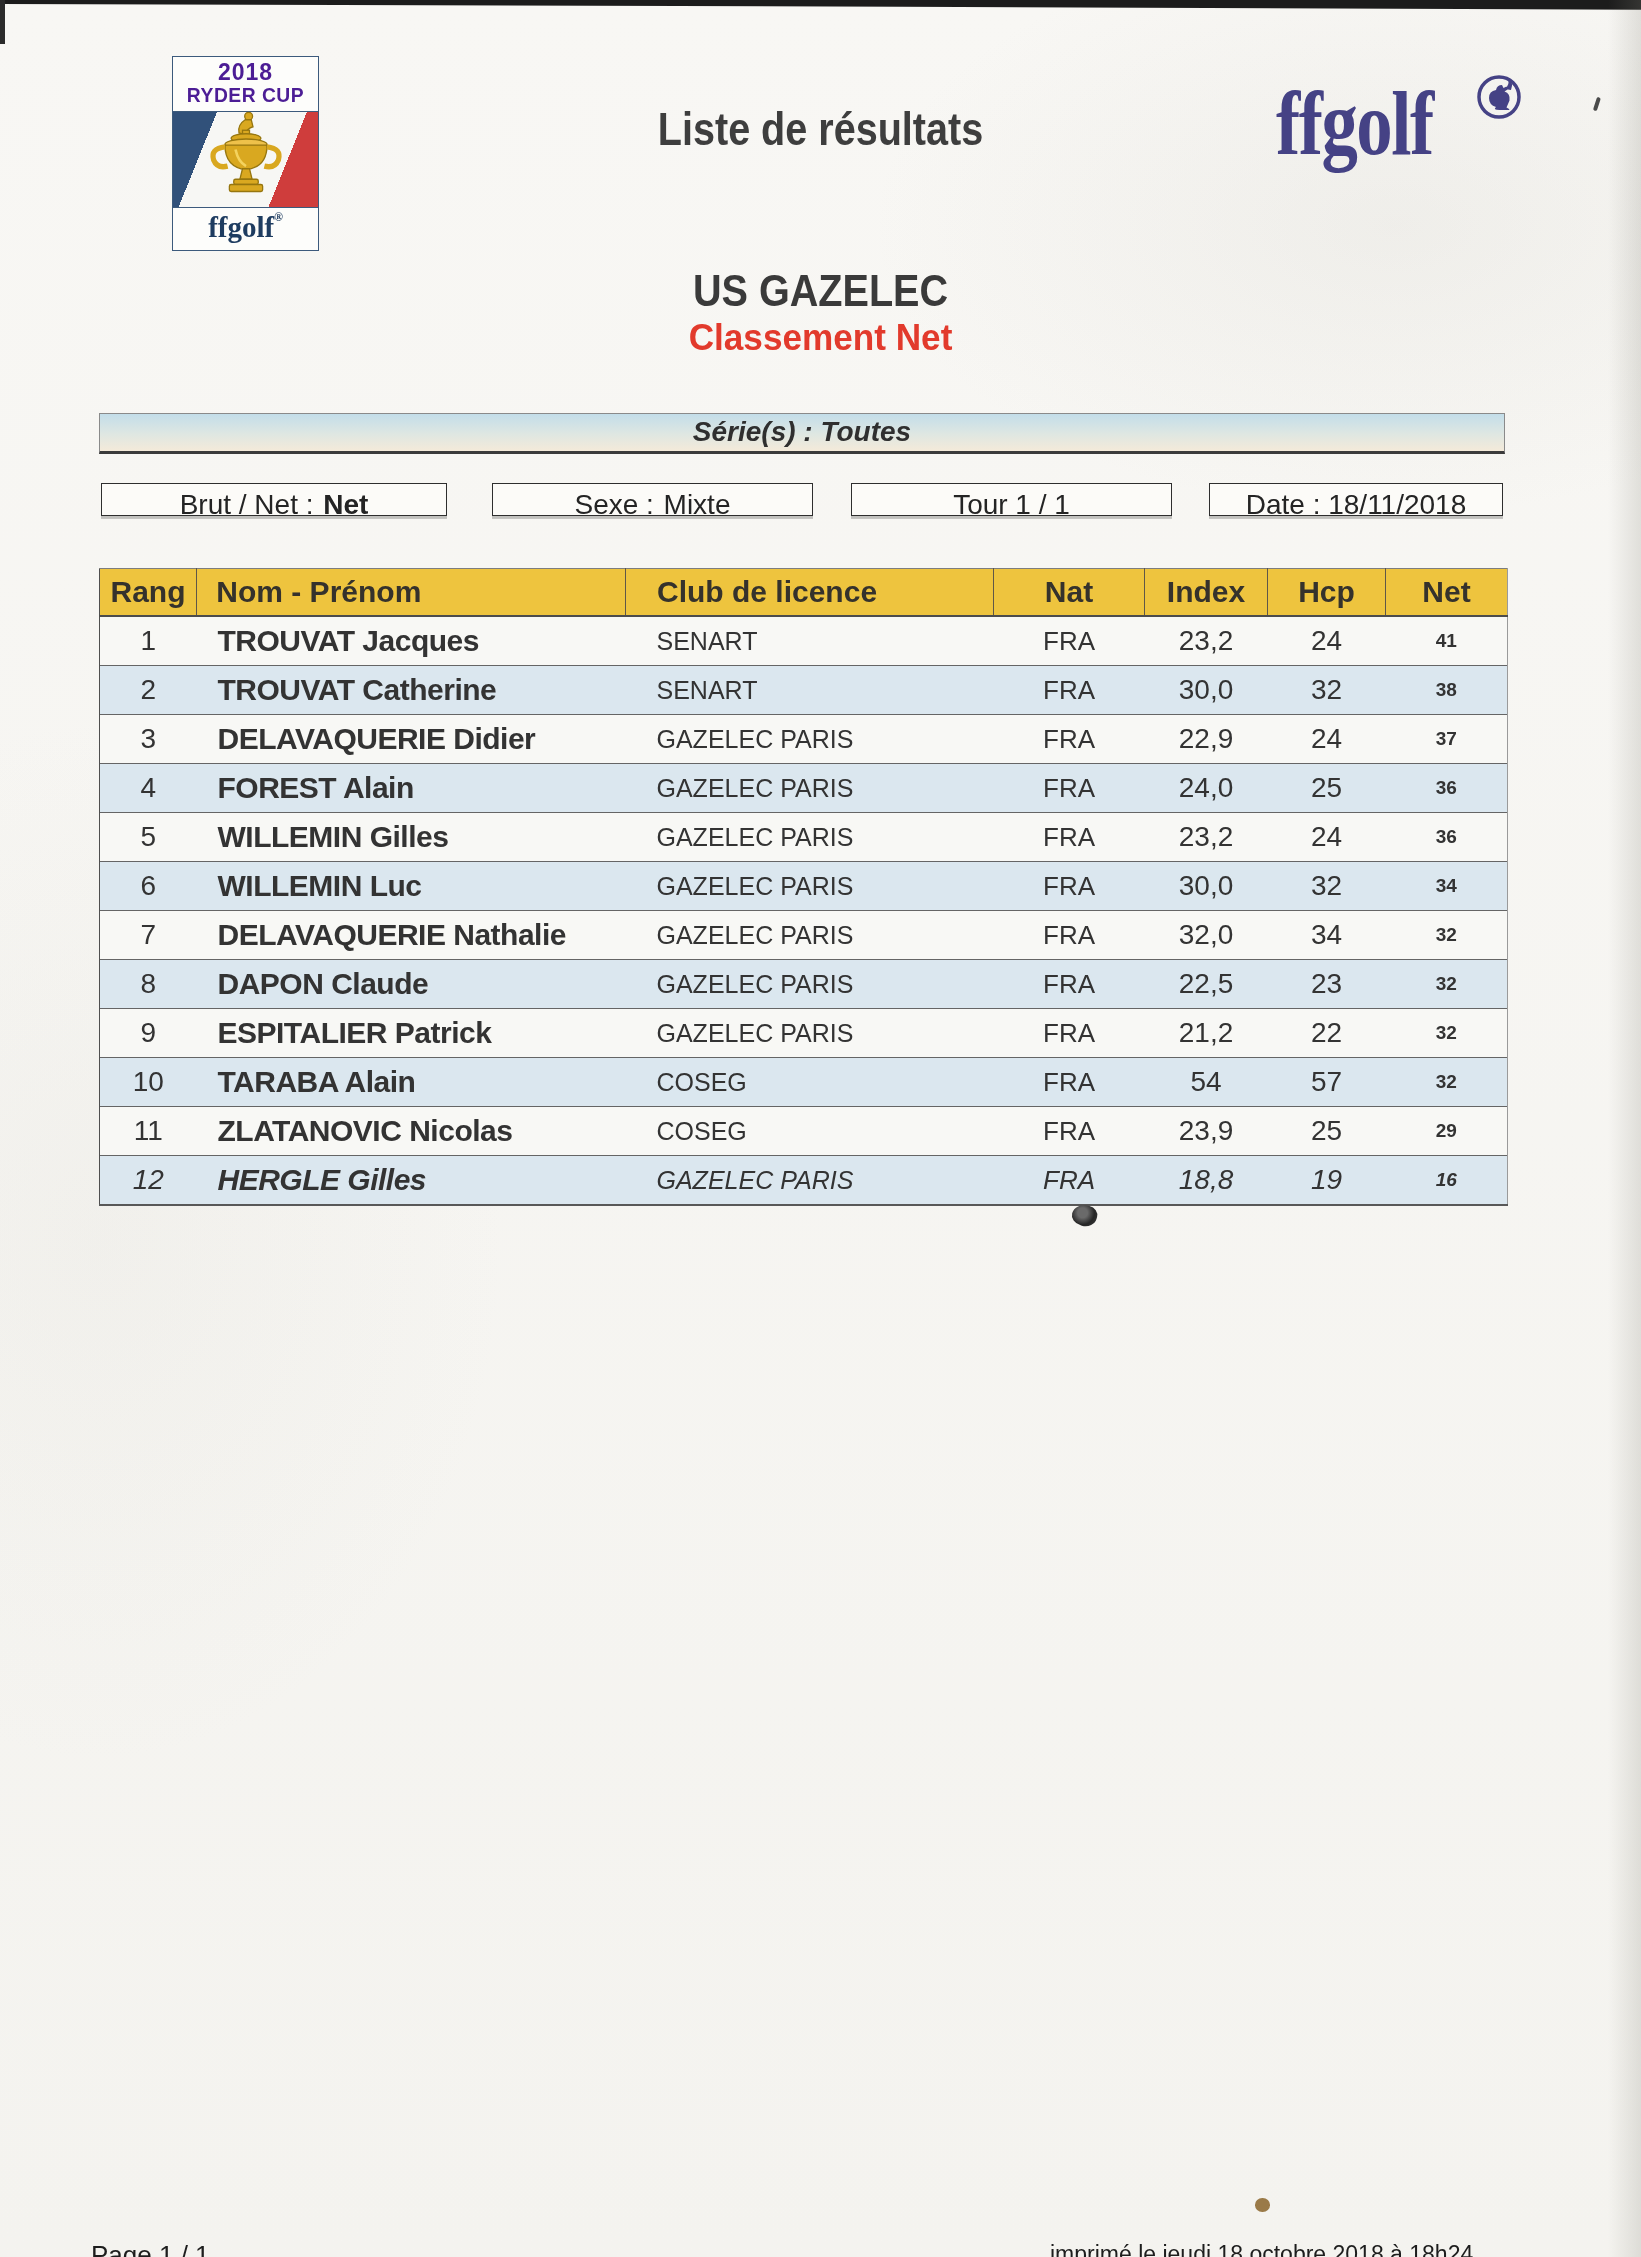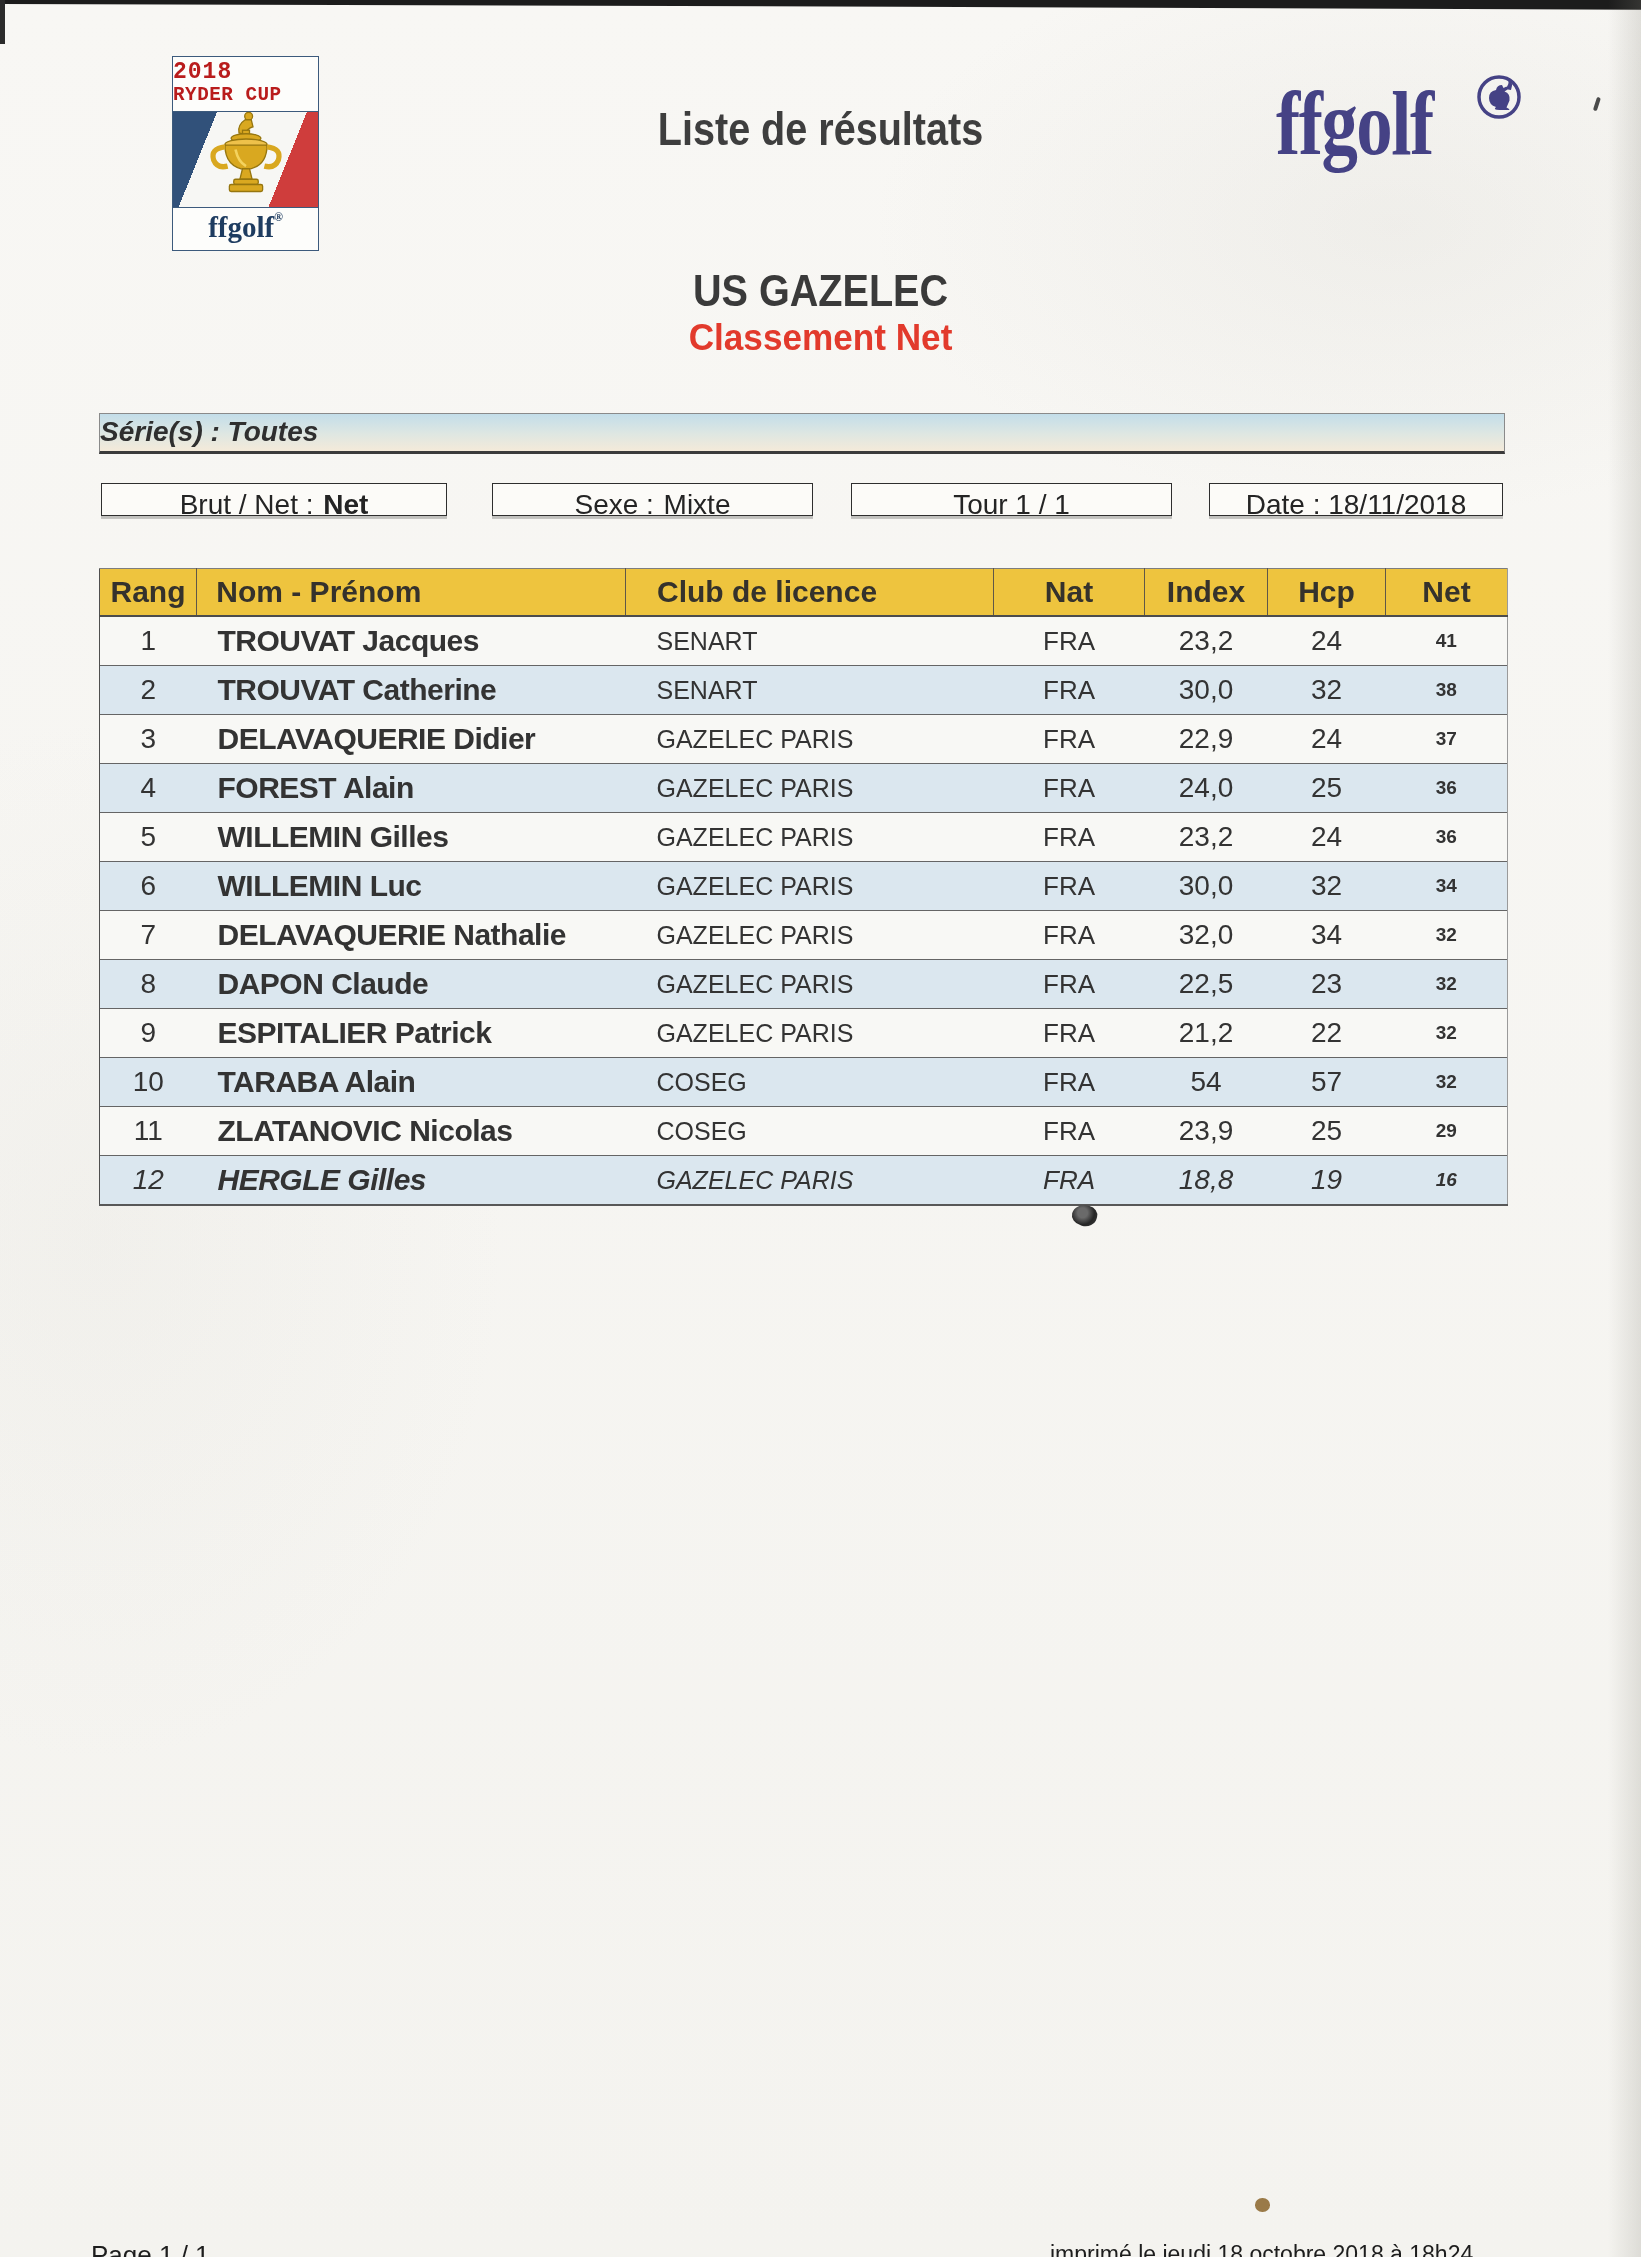--- a/index.html
+++ b/index.html
@@ -19,22 +19,22 @@
     background:linear-gradient(to right, rgba(130,128,120,0), rgba(140,138,128,0.22));}
   .speck-ink{position:absolute;left:1072px;top:1205px;width:25px;height:21px;
     background:radial-gradient(circle at 40% 40%, #6a6a6a 0 25%, #262626 60%, #3c3c3c);
     border-radius:60% 45% 55% 50%;transform:rotate(15deg);}
   .speck-brown{position:absolute;left:1255px;top:2198px;width:14.5px;height:13.5px;background:#9a7a48;border-radius:50%;}
   .speck-dash{position:absolute;left:1595px;top:97px;width:3.9px;height:13.5px;background:#4a4a4a;transform:rotate(18deg);border-radius:1.9px;}
 
   
   .ryder-logo{position:absolute;left:172px;top:56px;width:147px;height:195px;box-sizing:border-box;
     border:1.9px solid #3c5a7c;background:#fdfdfb;display:flex;flex-direction:column;}
-  .ryder-top{height:54px;border-bottom:1.9px solid #3c5a7c;color:#b91c1c;
-    font-family:Liberation Mono, monospace;font-weight:bold;}
+  .ryder-top{height:54px;border-bottom:1.9px solid #3c5a7c;color:#4c1d95;text-align:center;
+    font-family:Liberation Sans, sans-serif;font-weight:bold;}
   .ryder-year{font-size:23px;line-height:26px;margin-top:1.9px;letter-spacing:1px;}
   .ryder-event{font-size:19.3px;line-height:21px;letter-spacing:0.5px;}
   .ryder-mid{flex:1;position:relative;
     background:linear-gradient(112deg,#31517a 0 24%, #f7f7f4 24% 73%, #cf3d3c 73% 100%);}
   .ryder-mid svg{position:absolute;left:50%;top:50%;transform:translate(-50%,-50%);}
   .ryder-bottom{height:42px;border-top:1.9px solid #3c5a7c;display:flex;align-items:flex-start;
     justify-content:center;color:#1e3c60;font-family:"Liberation Serif",serif;font-weight:bold;}
   .ryder-brand{font-size:29px;line-height:39px;}
   .ryder-reg{font-size:11.6px;line-height:19.3px;}
 
@@ -48,21 +48,21 @@
   .rooster{position:absolute;left:199px;top:-1.9px;width:48px;height:48px;}
 
   .club-name{position:absolute;top:266px;left:0;width:1641px;text-align:center;
     font-size:44px;font-weight:bold;color:#3a3a3a;transform:scaleX(0.90);}
   .ranking{position:absolute;top:317px;left:0;width:1641px;text-align:center;
     font-size:37px;font-weight:bold;color:#e23a2c;transform:scaleX(0.95);}
 
   .series-bar{position:absolute;left:99px;top:413px;width:1406px;height:41px;box-sizing:border-box;
     background:linear-gradient(#c3dde9 0%, #dfe7e2 55%, #f4ead9 100%);
     border:1.9px solid #8a8a8a;border-bottom:3.9px solid #3b3b3b;
-    text-align:left;font-weight:bold;font-style:italic;font-size:28px;color:#2f2f2f;line-height:35px;}
+    text-align:center;font-weight:bold;font-style:italic;font-size:28px;color:#2f2f2f;line-height:35px;}
 
   .fbox{position:absolute;top:483px;height:33px;box-sizing:border-box;background:#fcfbf8;
     border:1.9px solid #2e2e2e;box-shadow:0 2.9px 0 rgba(70,70,70,0.30);
     text-align:center;font-size:28px;color:#242424;line-height:41px;white-space:nowrap;}
   .fbox .fval{margin-left:9.7px;}
   .fbox .fval.bold{font-weight:bold;}
   .fbox1{left:101px;width:346px;}
   .fbox2{left:492px;width:321px;}
   .fbox3{left:851px;width:321px;}
   .fbox4{left:1209px;width:294px;}

